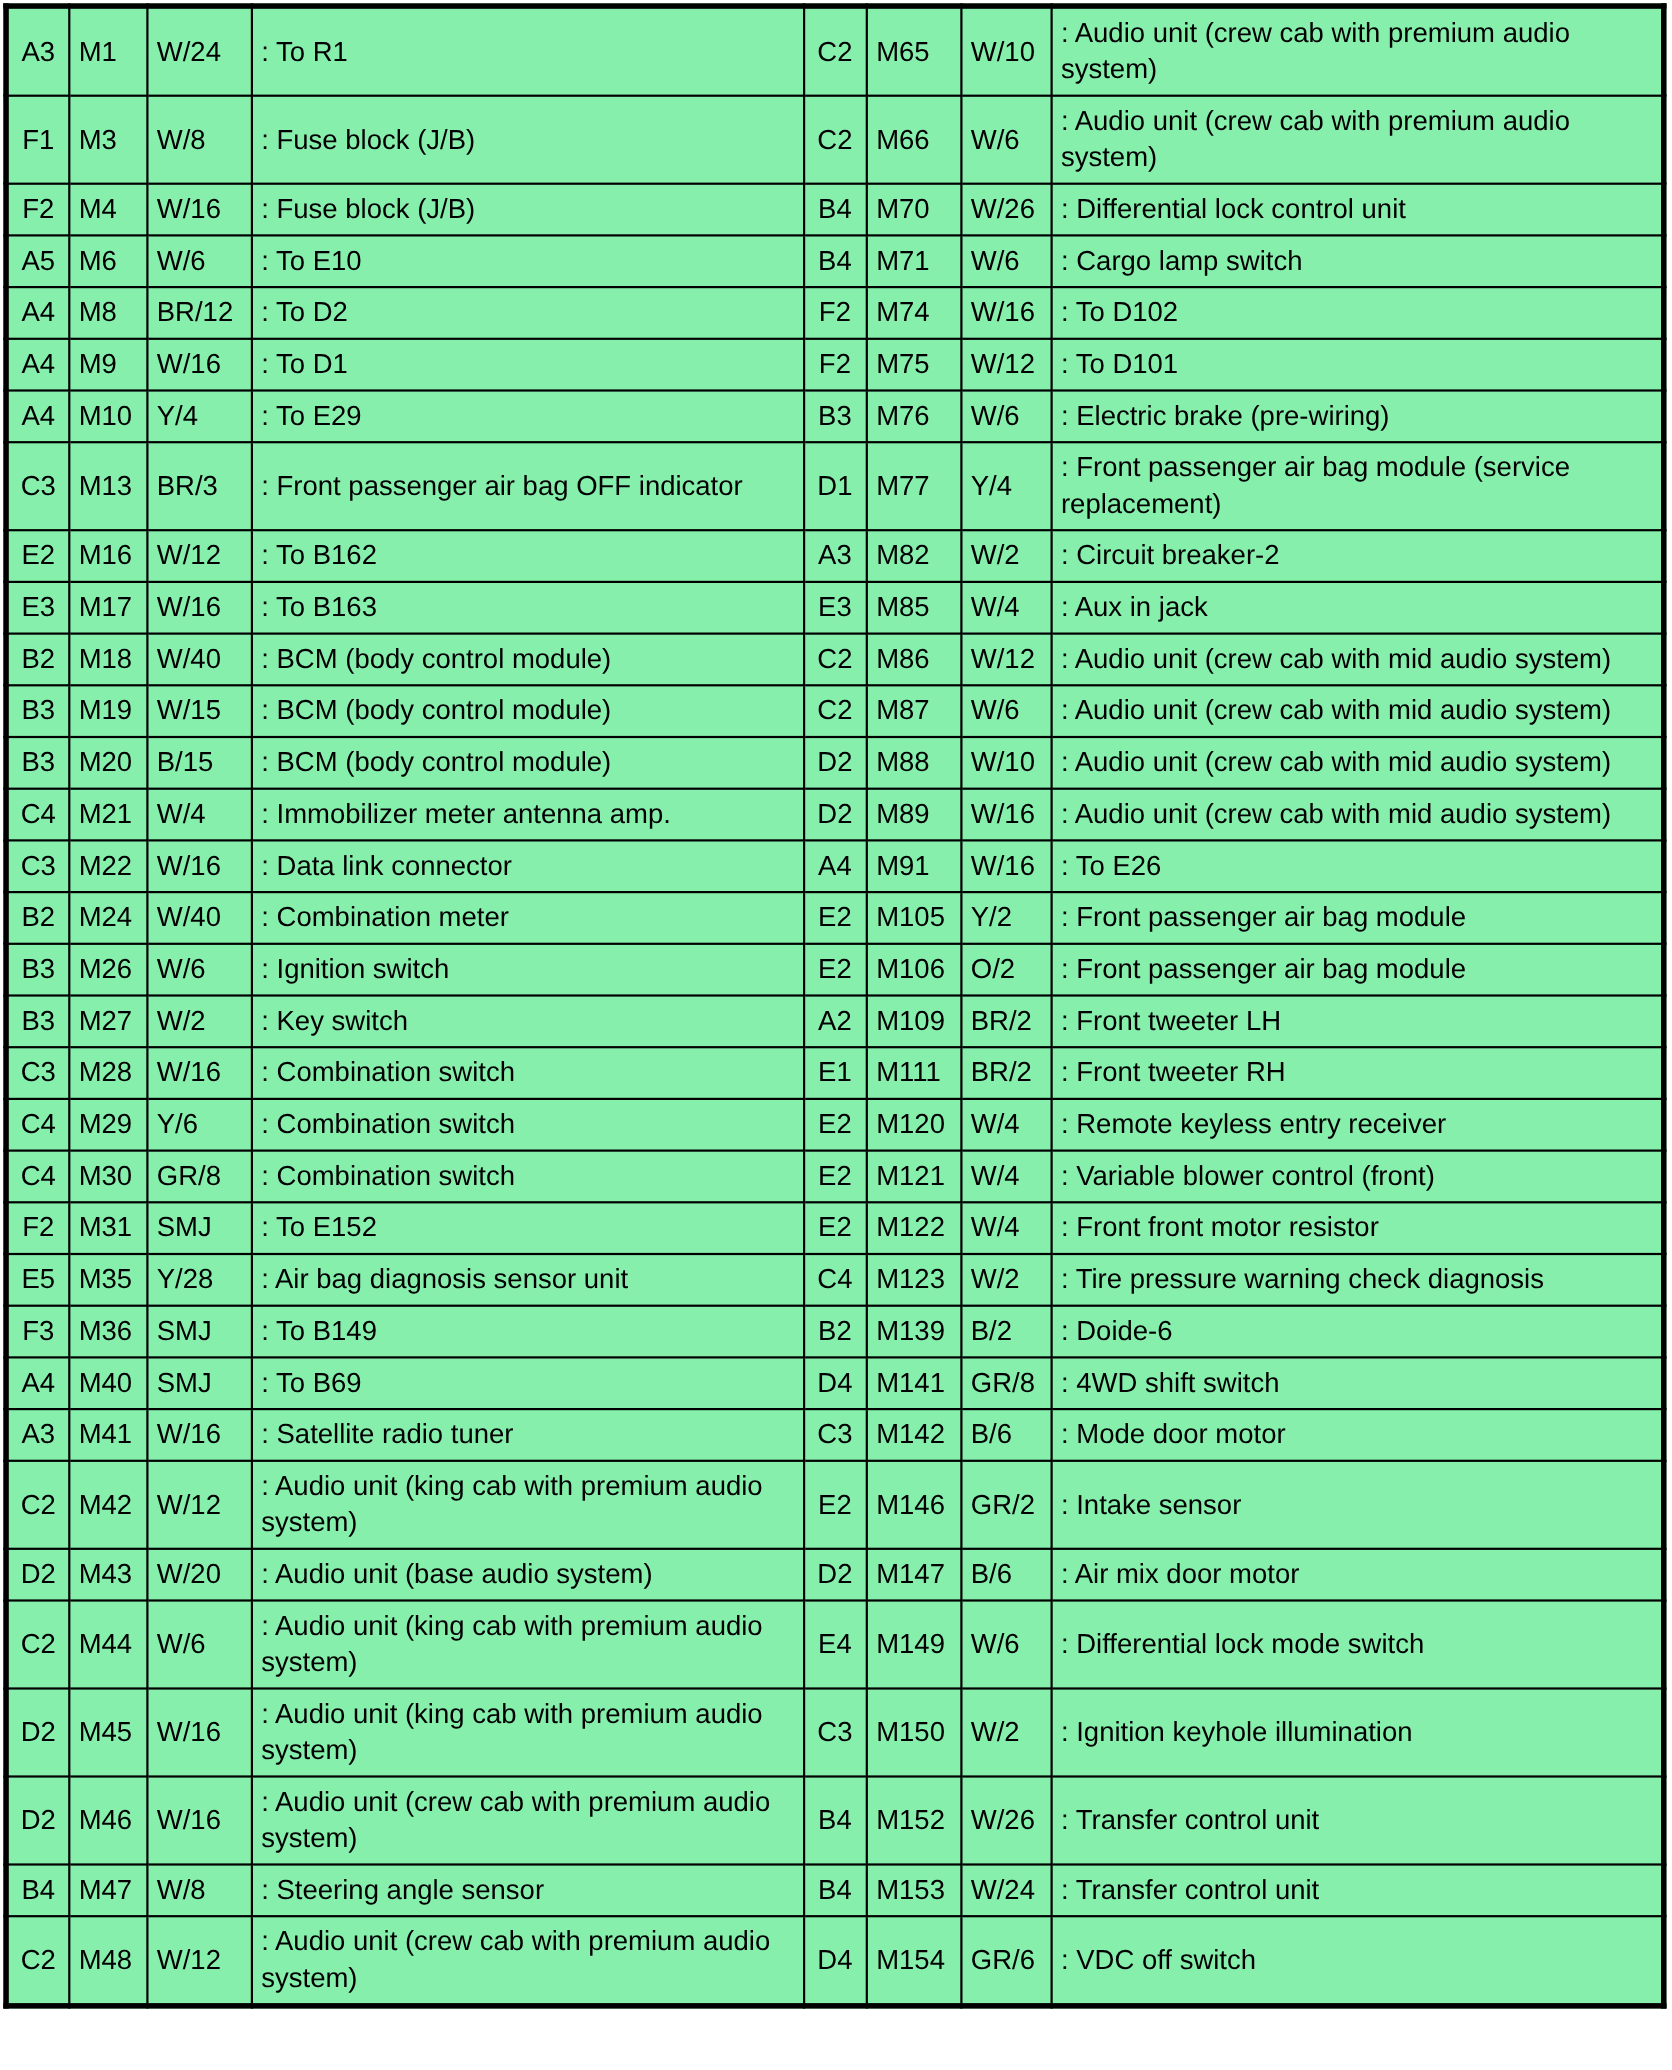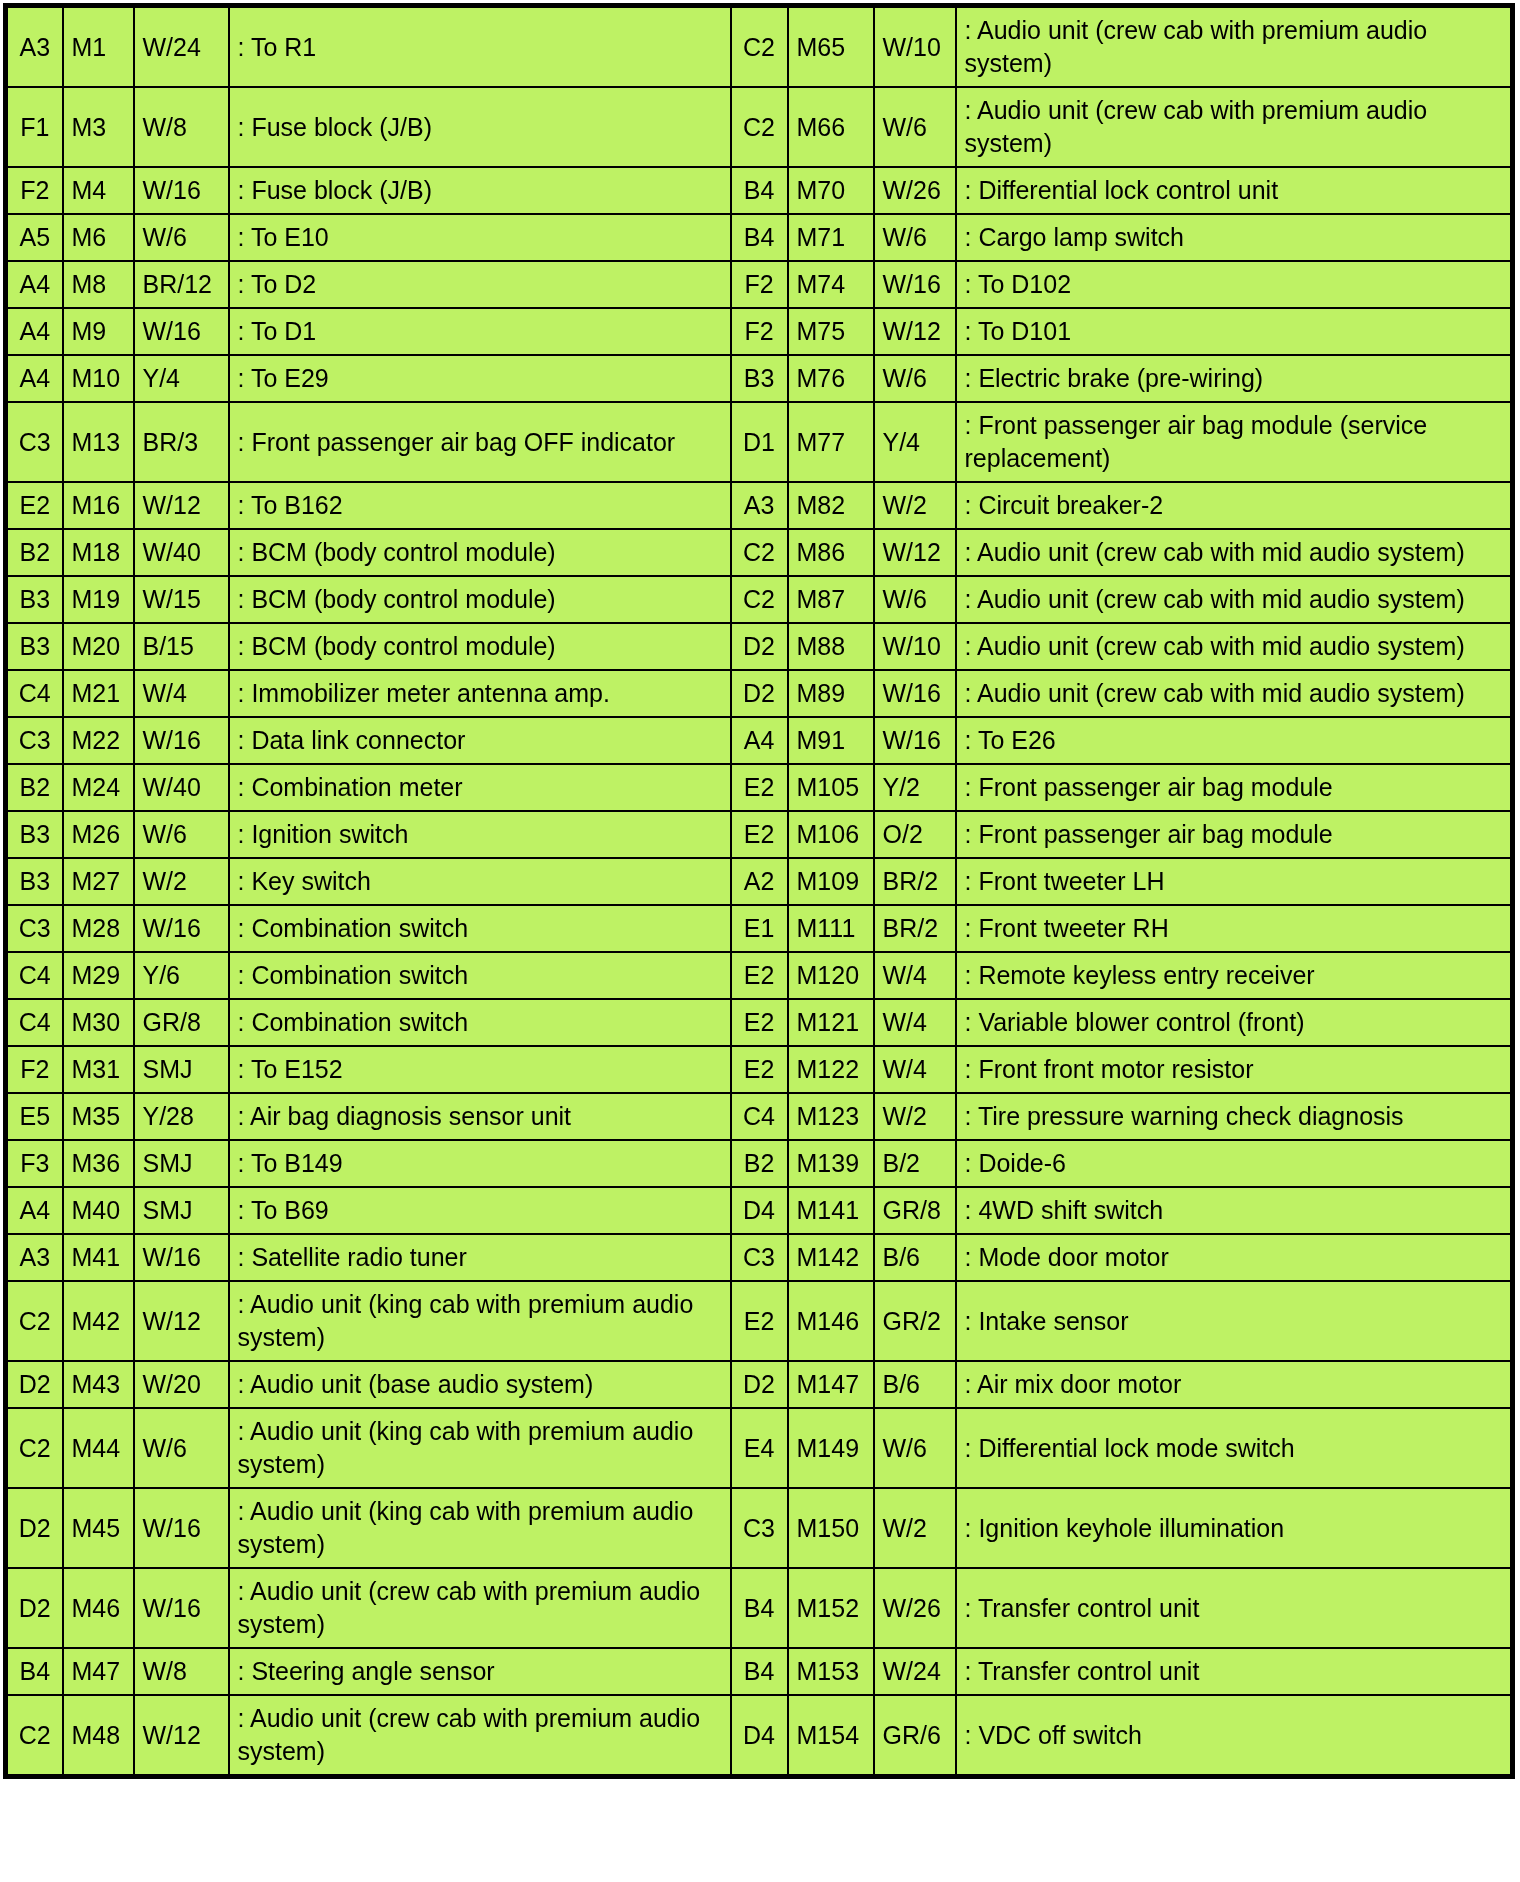--- a/index.html
+++ b/index.html
@@ -13,21 +13,21 @@
     background: #ffffff;
     box-sizing: border-box;
     font-family: "Liberation Sans", "DejaVu Sans", sans-serif;
     color: #000000;
   }
   table.connector-table {
     border-collapse: collapse;
     table-layout: fixed;
     margin: 3px 0 0 3px;
     border: 5px solid #000000;
-    background: #bef264;
+    background: #86efac;
   }
   table.connector-table td {
     border: 2px solid #000000;
     font-size: 25px;
     line-height: 33px;
     color: #000000;
     padding: 6px 8px;
     height: 46px;
     vertical-align: middle;
     overflow: hidden;
@@ -151,20 +151,30 @@
           <td class="c0">E2</td>
           <td class="c1">M16</td>
           <td class="c2">W/12</td>
           <td class="c3">: To B162</td>
           <td class="c4">A3</td>
           <td class="c5">M82</td>
           <td class="c6">W/2</td>
           <td class="c7">: Circuit breaker-2</td>
         </tr>
         <tr>
+          <td class="c0">E3</td>
+          <td class="c1">M17</td>
+          <td class="c2">W/16</td>
+          <td class="c3">: To B163</td>
+          <td class="c4">E3</td>
+          <td class="c5">M85</td>
+          <td class="c6">W/4</td>
+          <td class="c7">: Aux in jack</td>
+        </tr>
+        <tr>
           <td class="c0">B2</td>
           <td class="c1">M18</td>
           <td class="c2">W/40</td>
           <td class="c3">: BCM (body control module)</td>
           <td class="c4">C2</td>
           <td class="c5">M86</td>
           <td class="c6">W/12</td>
           <td class="c7">: Audio unit (crew cab with mid audio system)</td>
         </tr>
         <tr>

